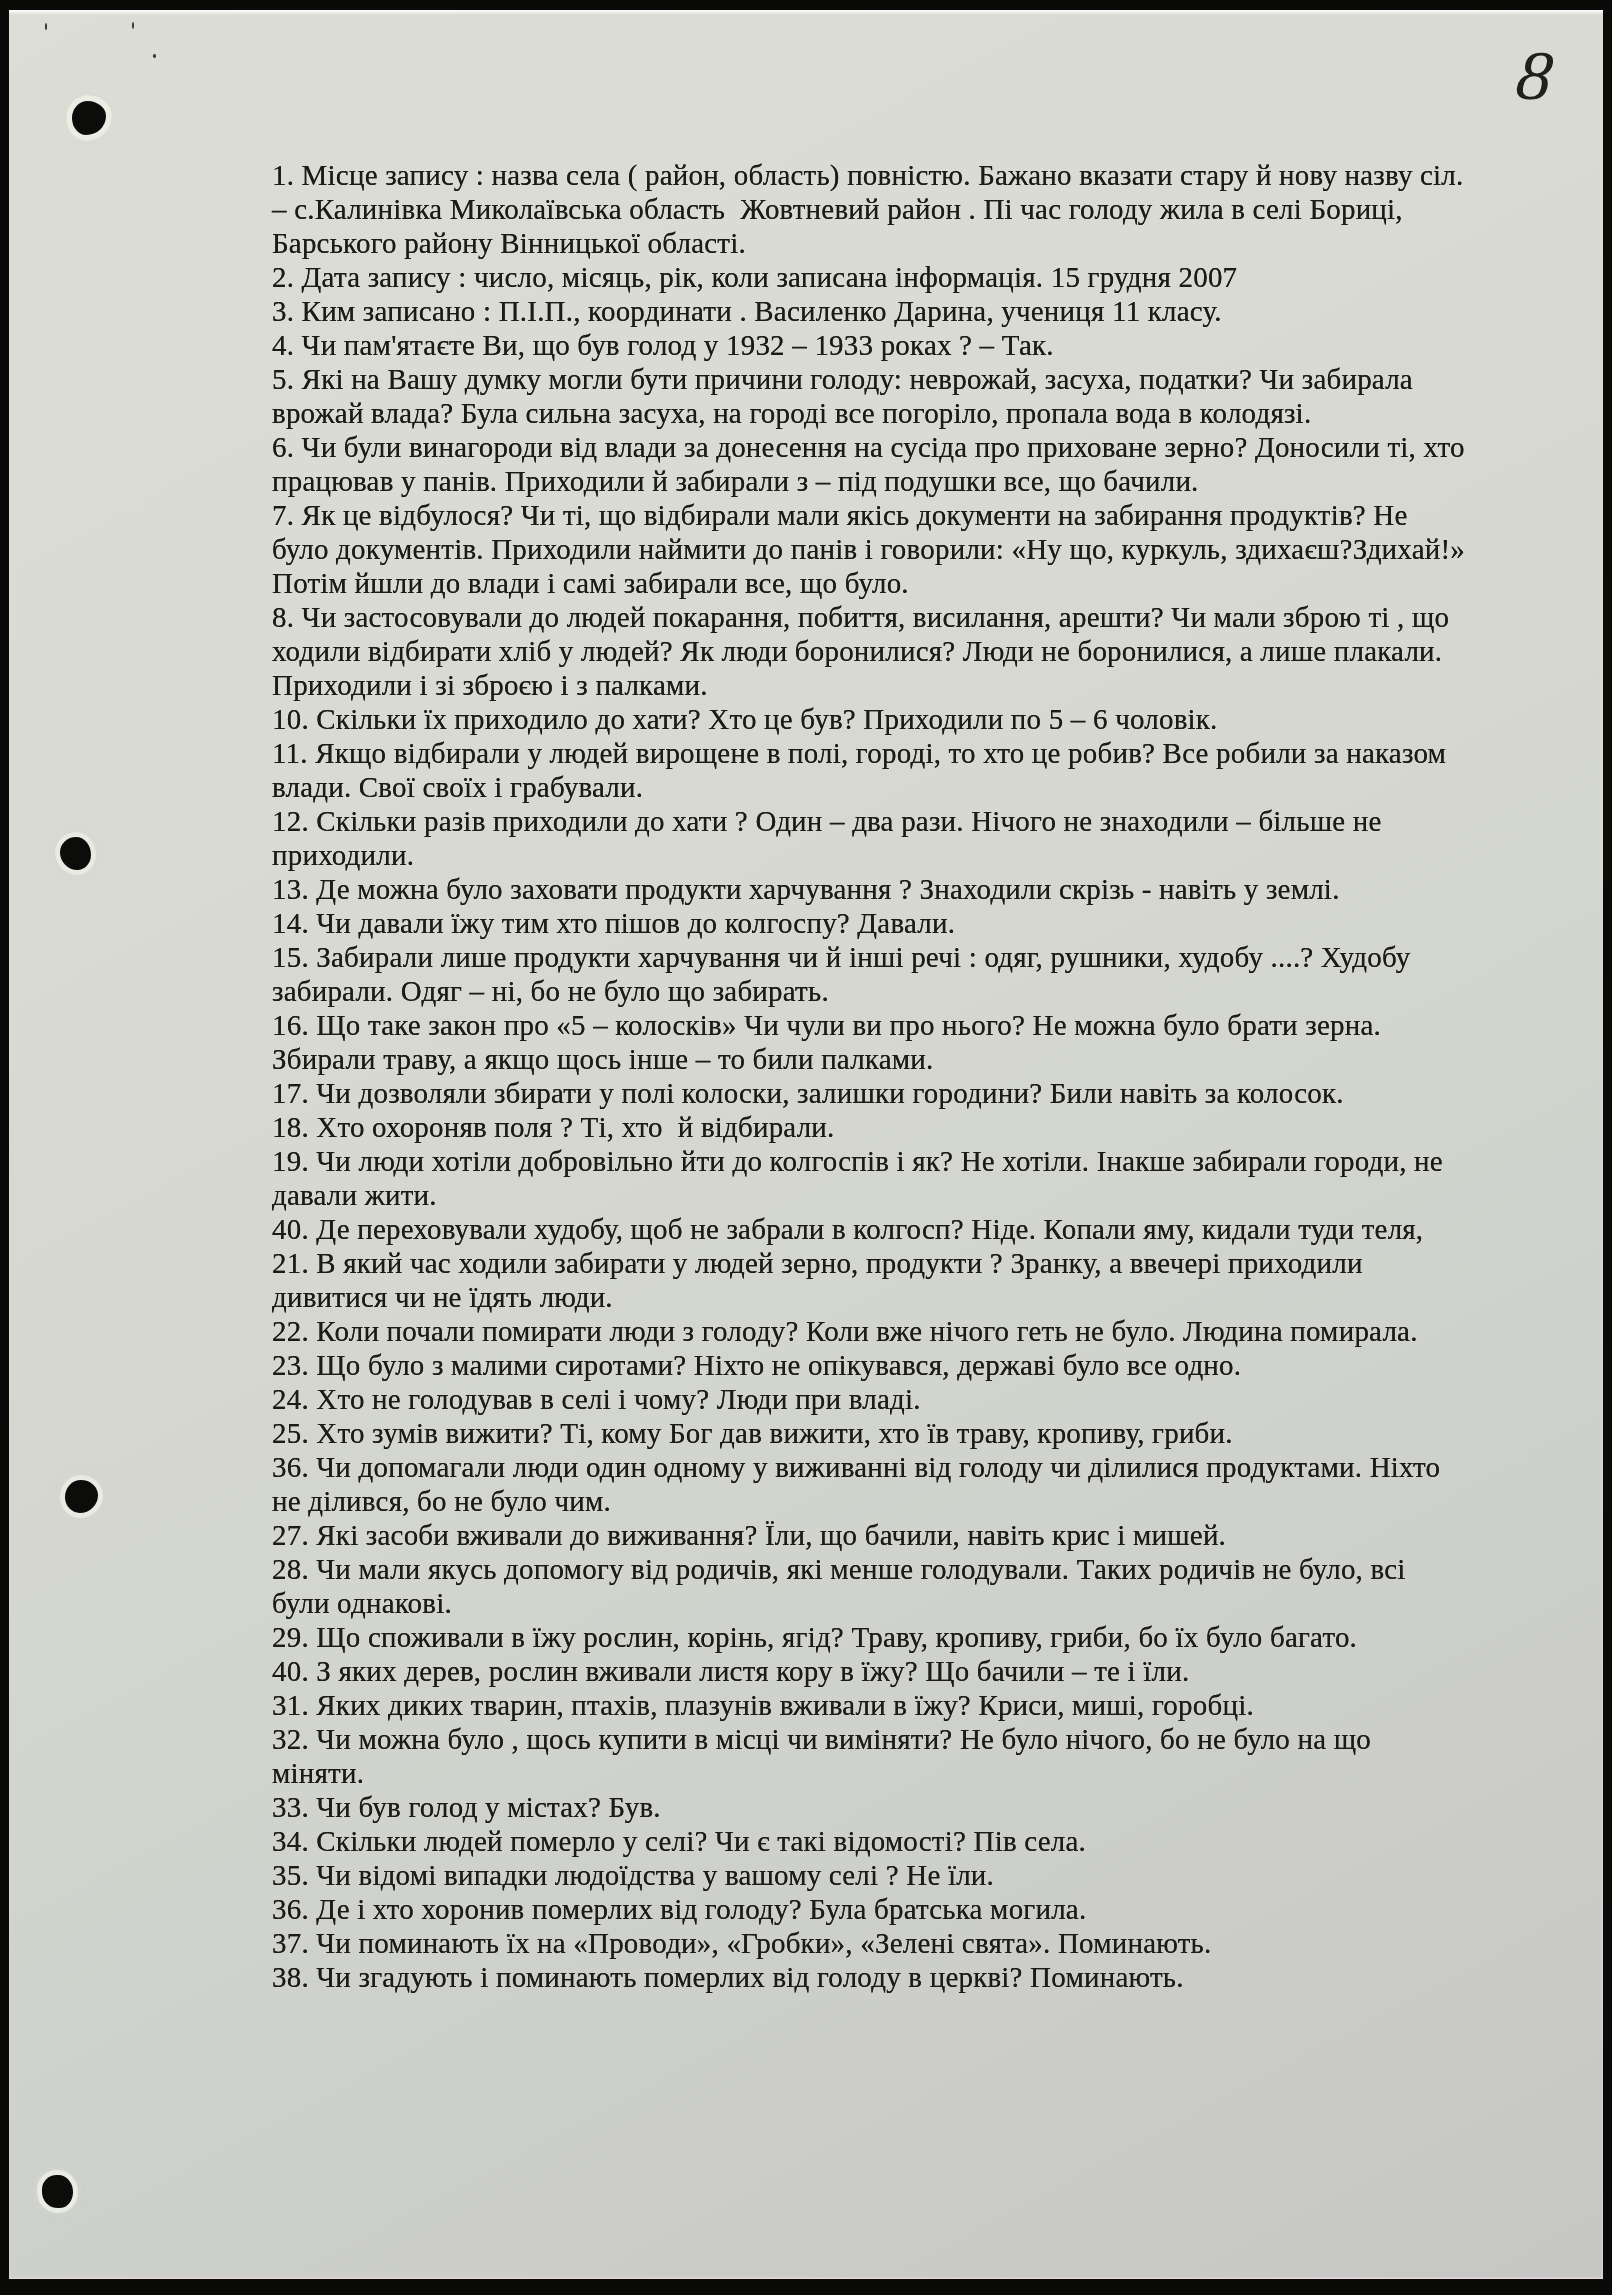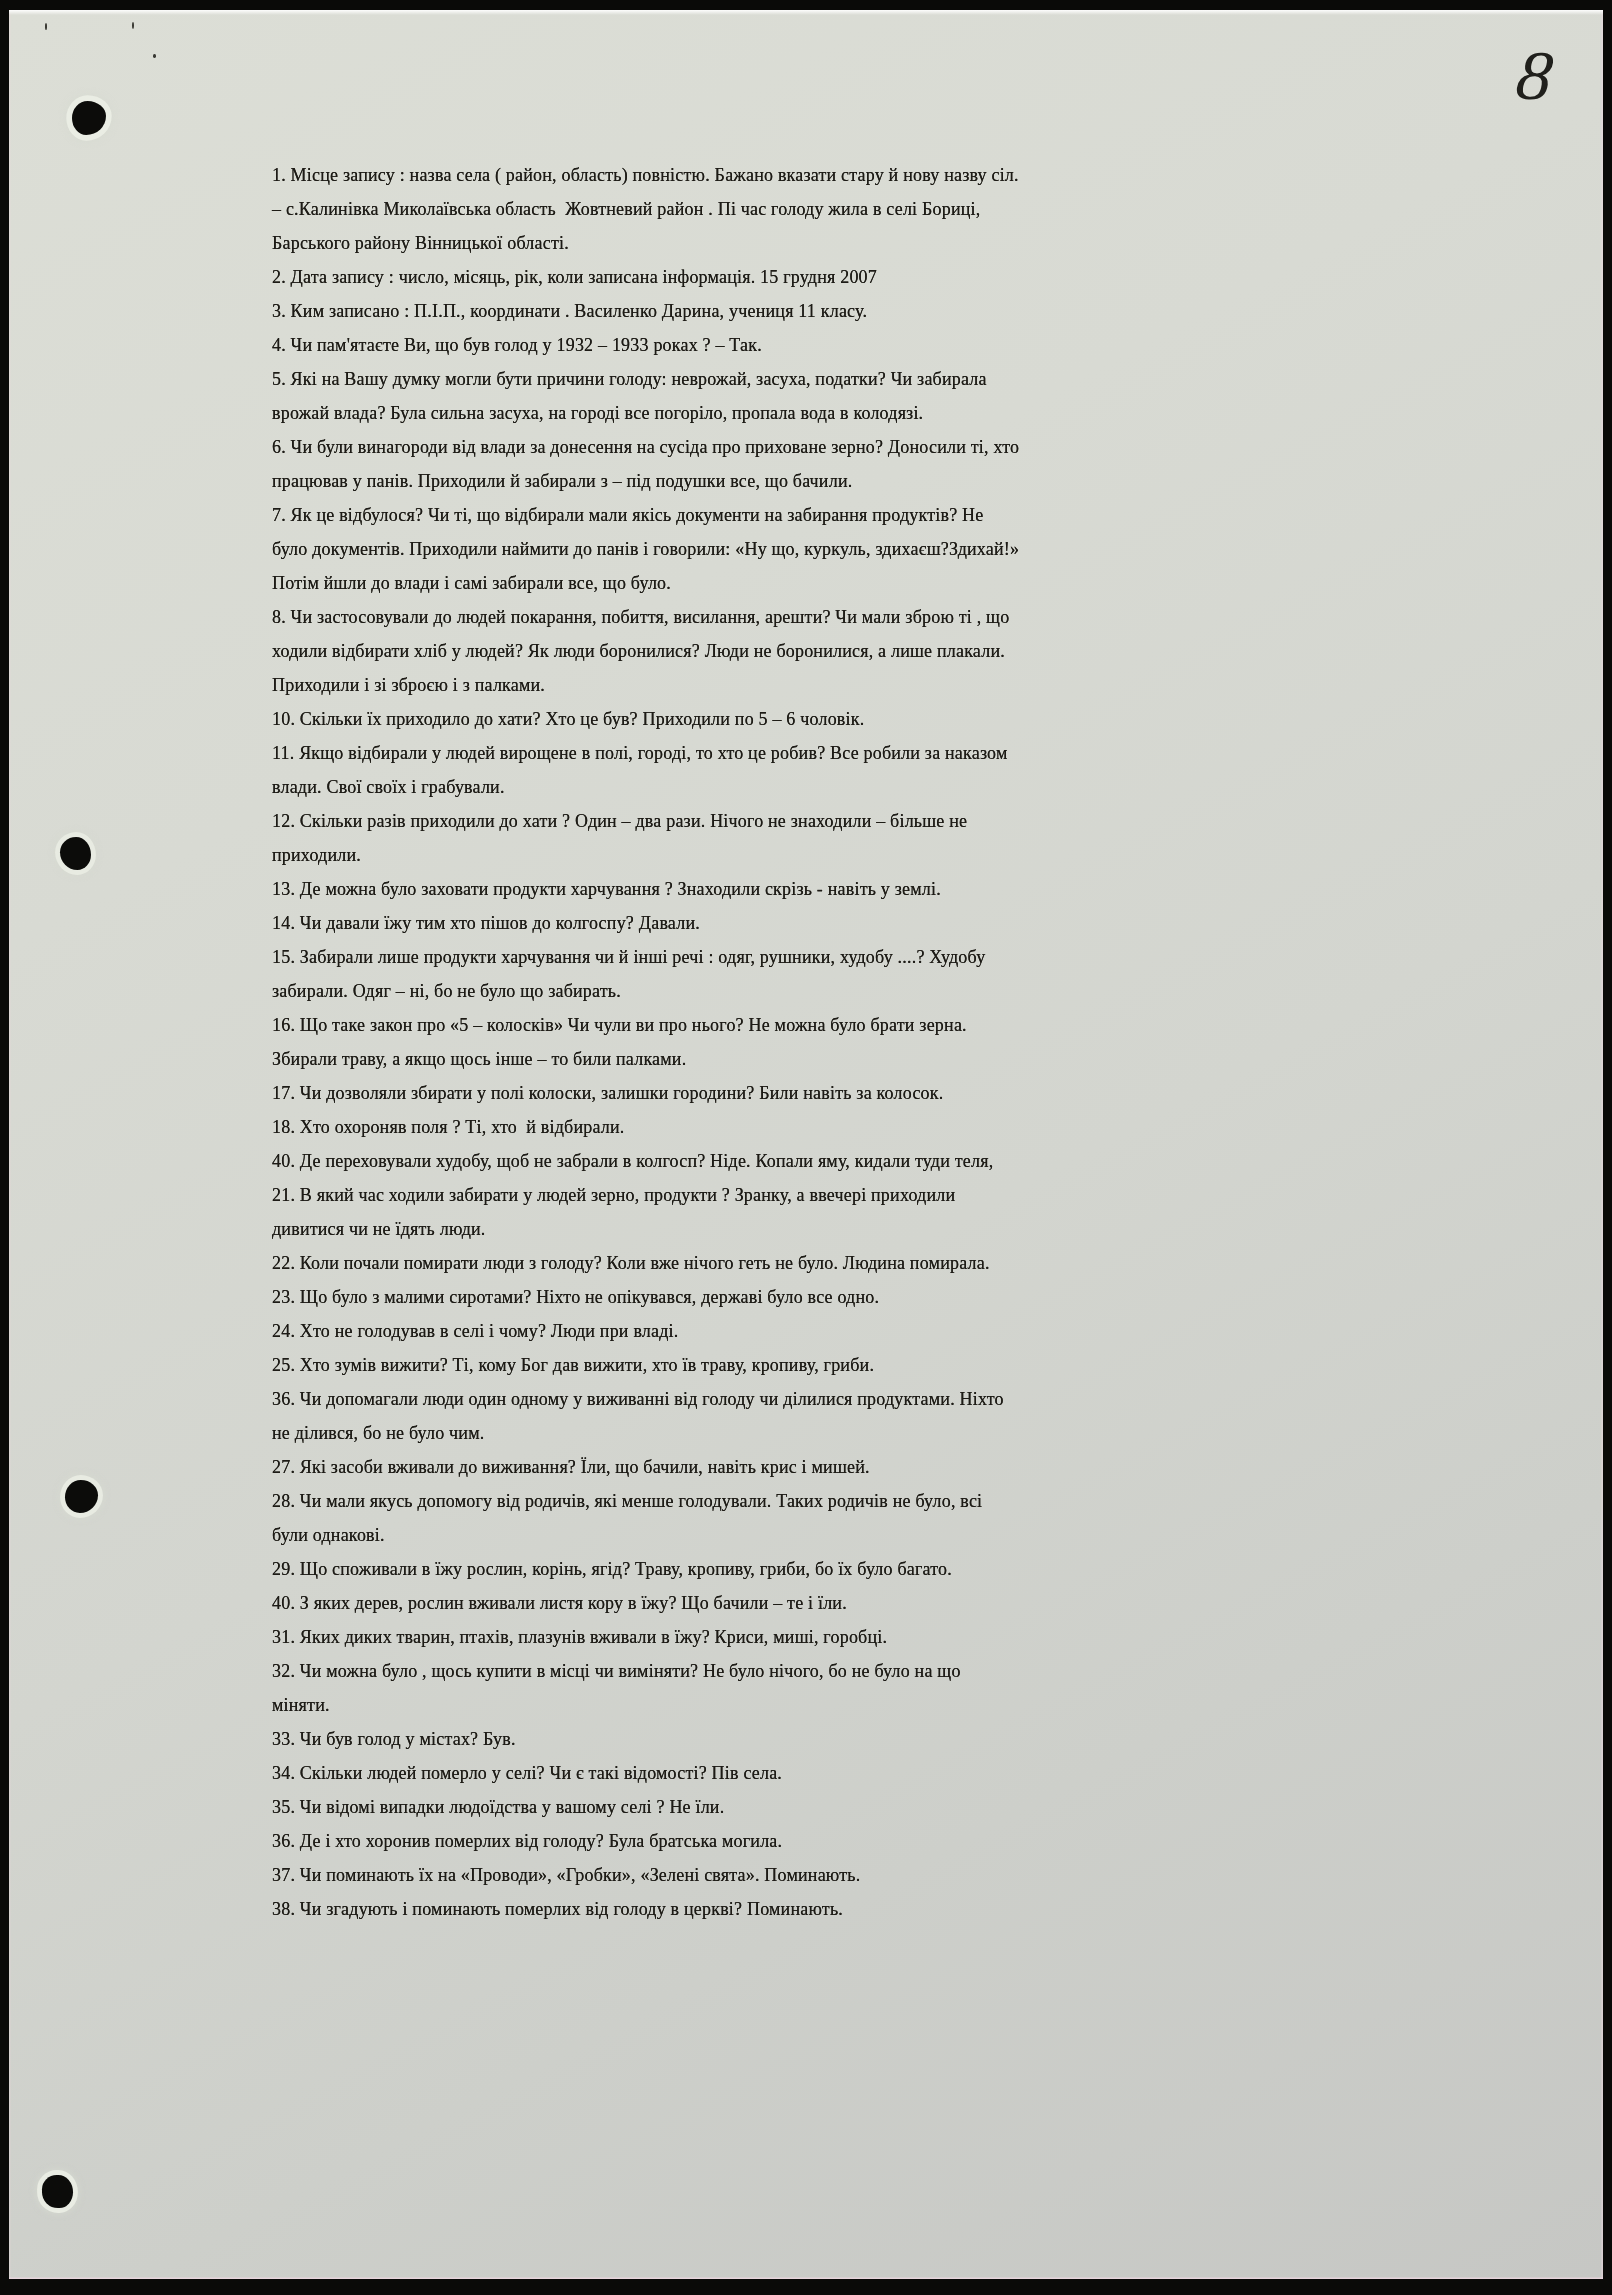--- a/index.html
+++ b/index.html
@@ -34,21 +34,21 @@
     position: absolute;
     left: 263px; top: 148px;
     width: 1272px;
     color: #1d1b16;
   }
   .q-item { margin: 0; padding: 0; }
   .line {
     white-space: pre;
     height: 34px;
     line-height: 34px;
-    font-size: 18px;
+    font-size: 29px;
     letter-spacing: 0.2px;
     text-shadow: 0 0 0.4px rgba(25,24,18,0.9);
   }
   .page-number {
     position: absolute;
     left: 1508px; top: 31px;
     font-size: 70px;
     font-style: italic;
     font-weight: 400;
     color: #20201c;
@@ -156,20 +156,24 @@
         <div class="line">16. Що таке закон про «5 – колосків» Чи чули ви про нього? Не можна було брати зерна.</div>
         <div class="line">Збирали траву, а якщо щось інше – то били палками.</div>
       </div>
       <div class="q-item">
         <div class="line">17. Чи дозволяли збирати у полі колоски, залишки городини? Били навіть за колосок.</div>
       </div>
       <div class="q-item">
         <div class="line">18. Хто охороняв поля ? Ті, хто  й відбирали.</div>
       </div>
       <div class="q-item">
+        <div class="line">19. Чи люди хотіли добровільно йти до колгоспів і як? Не хотіли. Інакше забирали городи, не</div>
+        <div class="line">давали жити.</div>
+      </div>
+      <div class="q-item">
         <div class="line">40. Де переховували худобу, щоб не забрали в колгосп? Ніде. Копали яму, кидали туди теля,</div>
       </div>
       <div class="q-item">
         <div class="line">21. В який час ходили забирати у людей зерно, продукти ? Зранку, а ввечері приходили</div>
         <div class="line">дивитися чи не їдять люди.</div>
       </div>
       <div class="q-item">
         <div class="line">22. Коли почали помирати люди з голоду? Коли вже нічого геть не було. Людина помирала.</div>
       </div>
       <div class="q-item">

